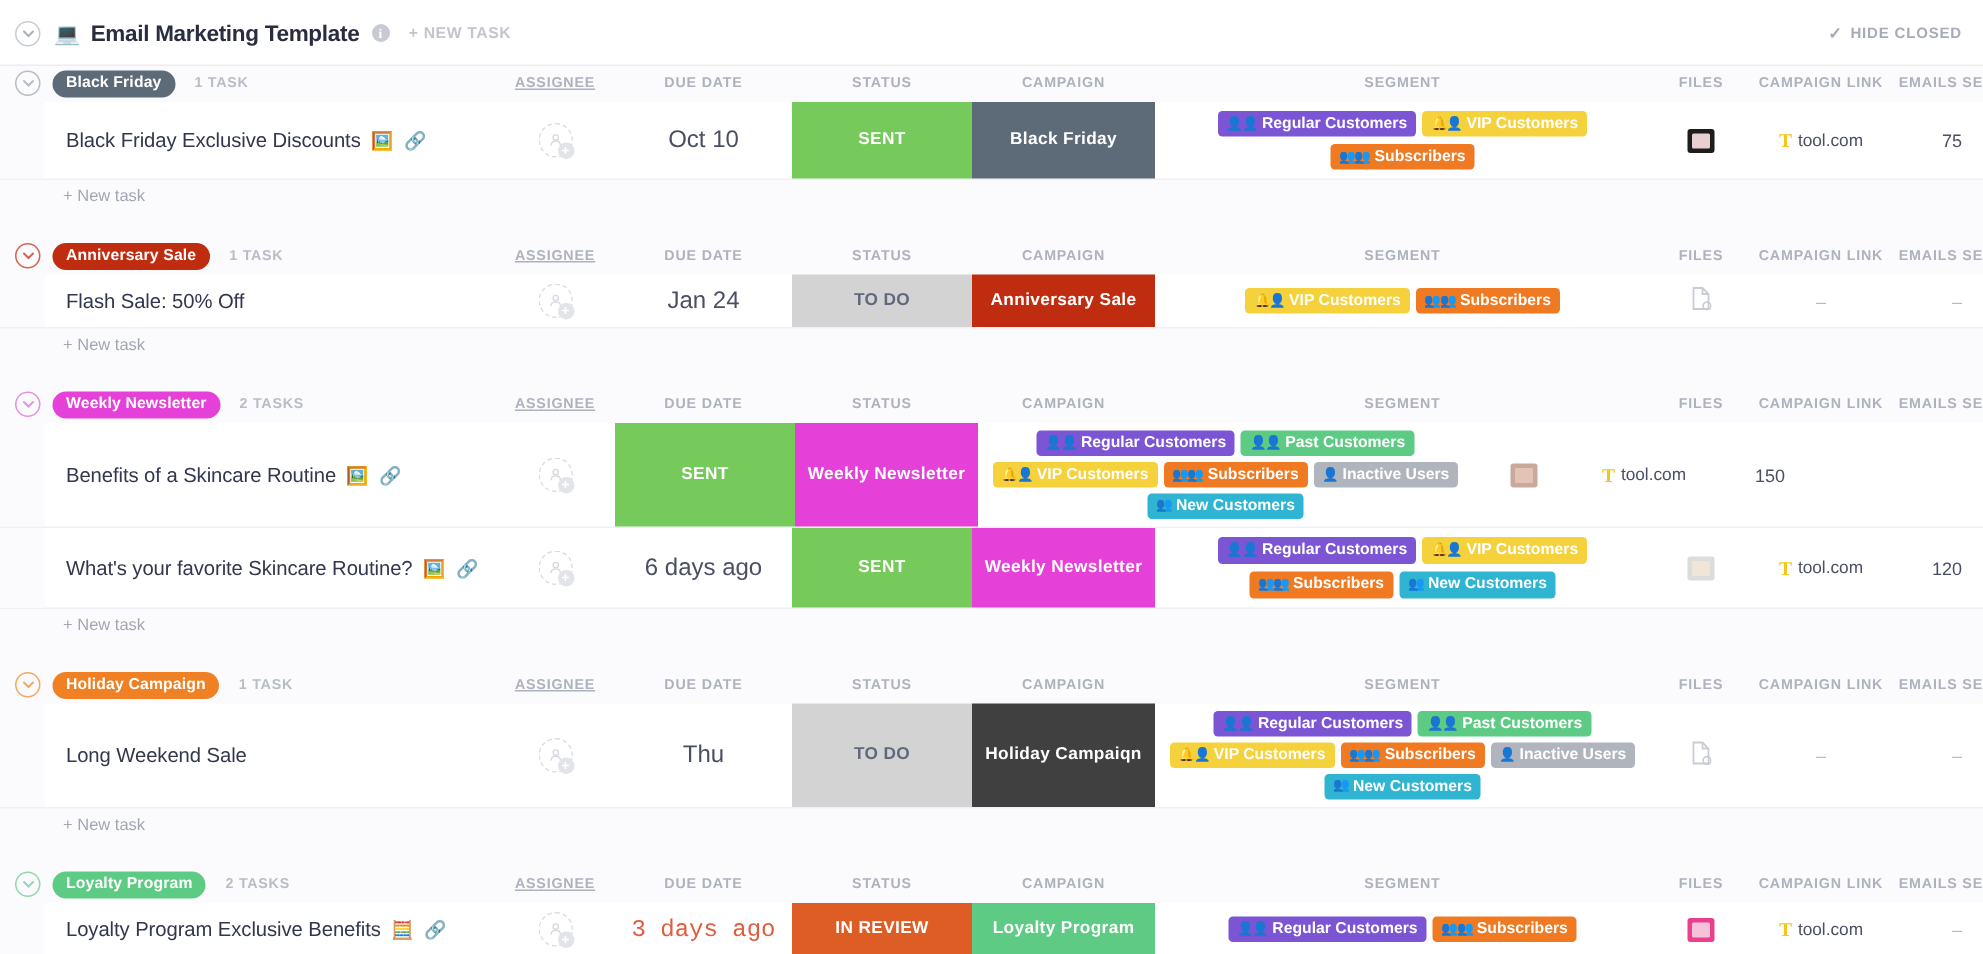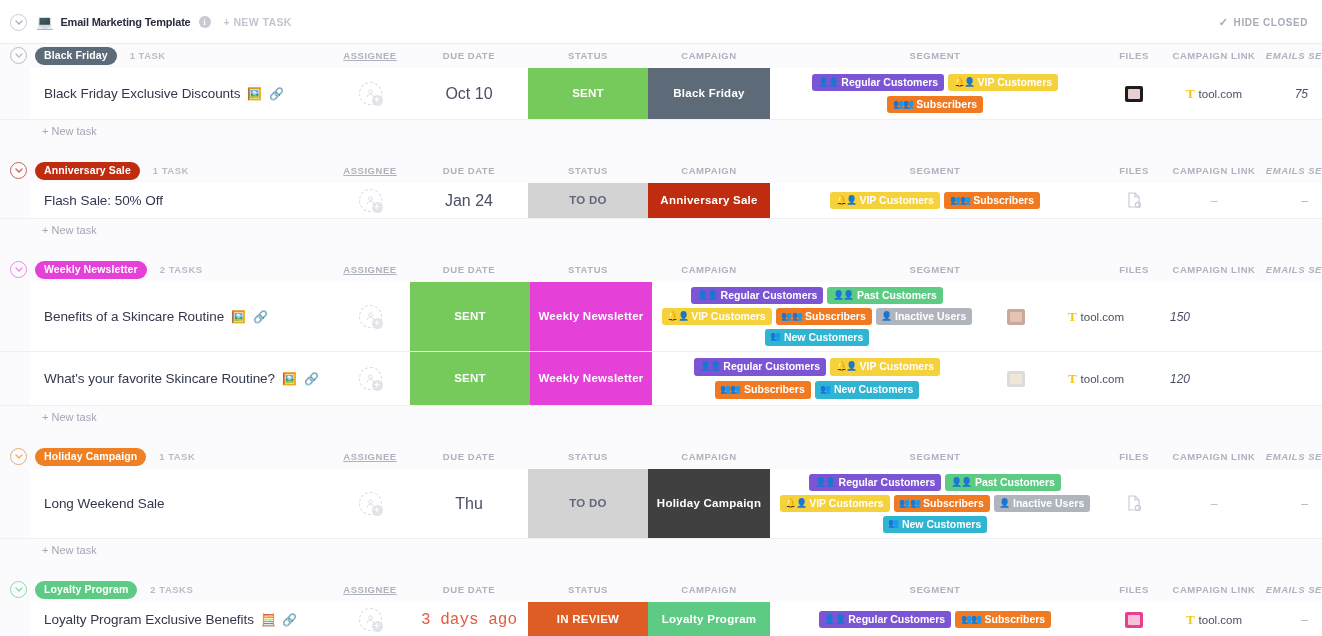--- a/index.html
+++ b/index.html
@@ -27,21 +27,21 @@
   }
   .chev-circle {
     width: 17px; height: 17px; border-radius: 50%;
     border: 1px solid #c9ccd6;
     display: flex; align-items: center; justify-content: center;
     flex: 0 0 auto; margin-right: 9px;
   }
   .chev-circle svg { display: block; }
   .list-emoji { font-size: 14px; line-height: 1; margin-right: 7px; }
   .list-title {
-    font-size: 11px; font-weight: bold; letter-spacing: -.2px;
+    font-size: 15px; font-weight: bold; letter-spacing: -.2px;
     color: #292d3e; white-space: nowrap;
   }
   .info-icon {
     width: 12px; height: 12px; border-radius: 50%;
     background: #c7cad3; color: #fff;
     font-size: 9px; font-weight: bold; line-height: 12px;
     text-align: center; margin-left: 8px; flex: 0 0 auto;
     font-family: "Liberation Serif", serif;
   }
   .new-task-top {
@@ -58,21 +58,21 @@
   
   .grid-row { display: flex; width: 1322px; }
   .c-name    { width: 330px; flex: 0 0 330px; }
   .c-assign  { width: 80px;  flex: 0 0 80px; text-decoration: underline; }
   .c-due     { width: 118px; flex: 0 0 118px; }
   .c-status  { width: 120px; flex: 0 0 120px; }
   .c-camp    { width: 122px; flex: 0 0 122px; }
   .c-seg     { width: 330px; flex: 0 0 330px; }
   .c-files   { width: 68px;  flex: 0 0 68px; }
   .c-link    { width: 92px;  flex: 0 0 92px; }
-  .c-emails  { width: 62px;  flex: 0 0 62px; font-style: italic; }
+  .c-emails  { width: 62px;  flex: 0 0 62px; }
 
   
   .group-head {
     height: 24px; align-items: center;
     background: #fbfbfd;
   }
   .group-head .c-name { display: flex; align-items: center; padding-left: 10px; }
   .gh-chev {
     width: 17px; height: 17px; border-radius: 50%;
     border: 1px solid currentColor;
@@ -421,20 +421,23 @@
       </div>
       <div class="c-assign">
         <span class="avatar">
           <svg class="person" viewBox="0 0 10 10">
             <circle cx="5" cy="3" r="2" fill="none" stroke="#d6d9e0" stroke-width="1"></circle>
             <path d="M1.5 9c0-2 1.6-3.2 3.5-3.2S8.5 7 8.5 9" fill="none" stroke="#d6d9e0" stroke-width="1"></path>
           </svg>
           <span class="plus">+</span>
         </span>
       </div>
+      <div class="c-due">
+        <span class="due">6 days ago</span>
+      </div>
       <div class="c-status cell-status" style="background:#76c95b">SENT</div>
       <div class="c-camp cell-camp" style="background:#e540d8">Weekly Newsletter</div>
       <div class="c-seg">
         <span class="seg" style="background:#7b55d4">
           <span class="em">👤👤</span>
           <span>Regular Customers</span>
         </span>
         <span class="seg" style="background:#f5d13b">
           <span class="em">🔔👤</span>
           <span>VIP Customers</span>

